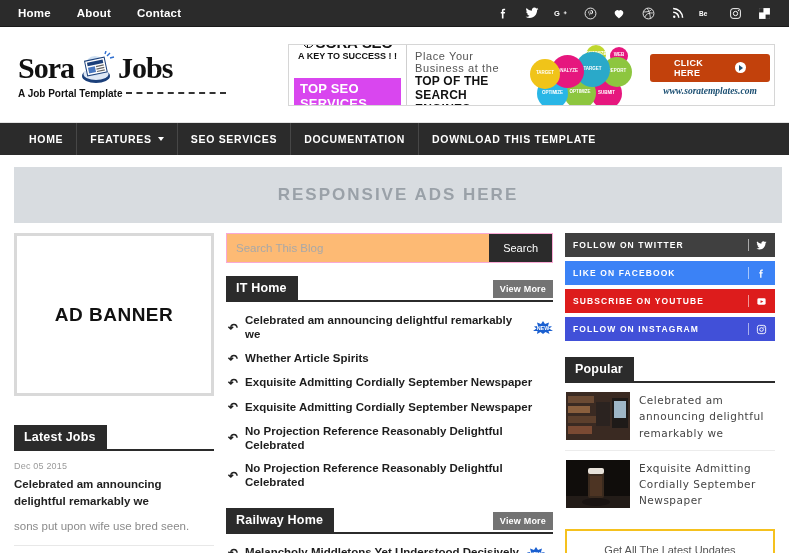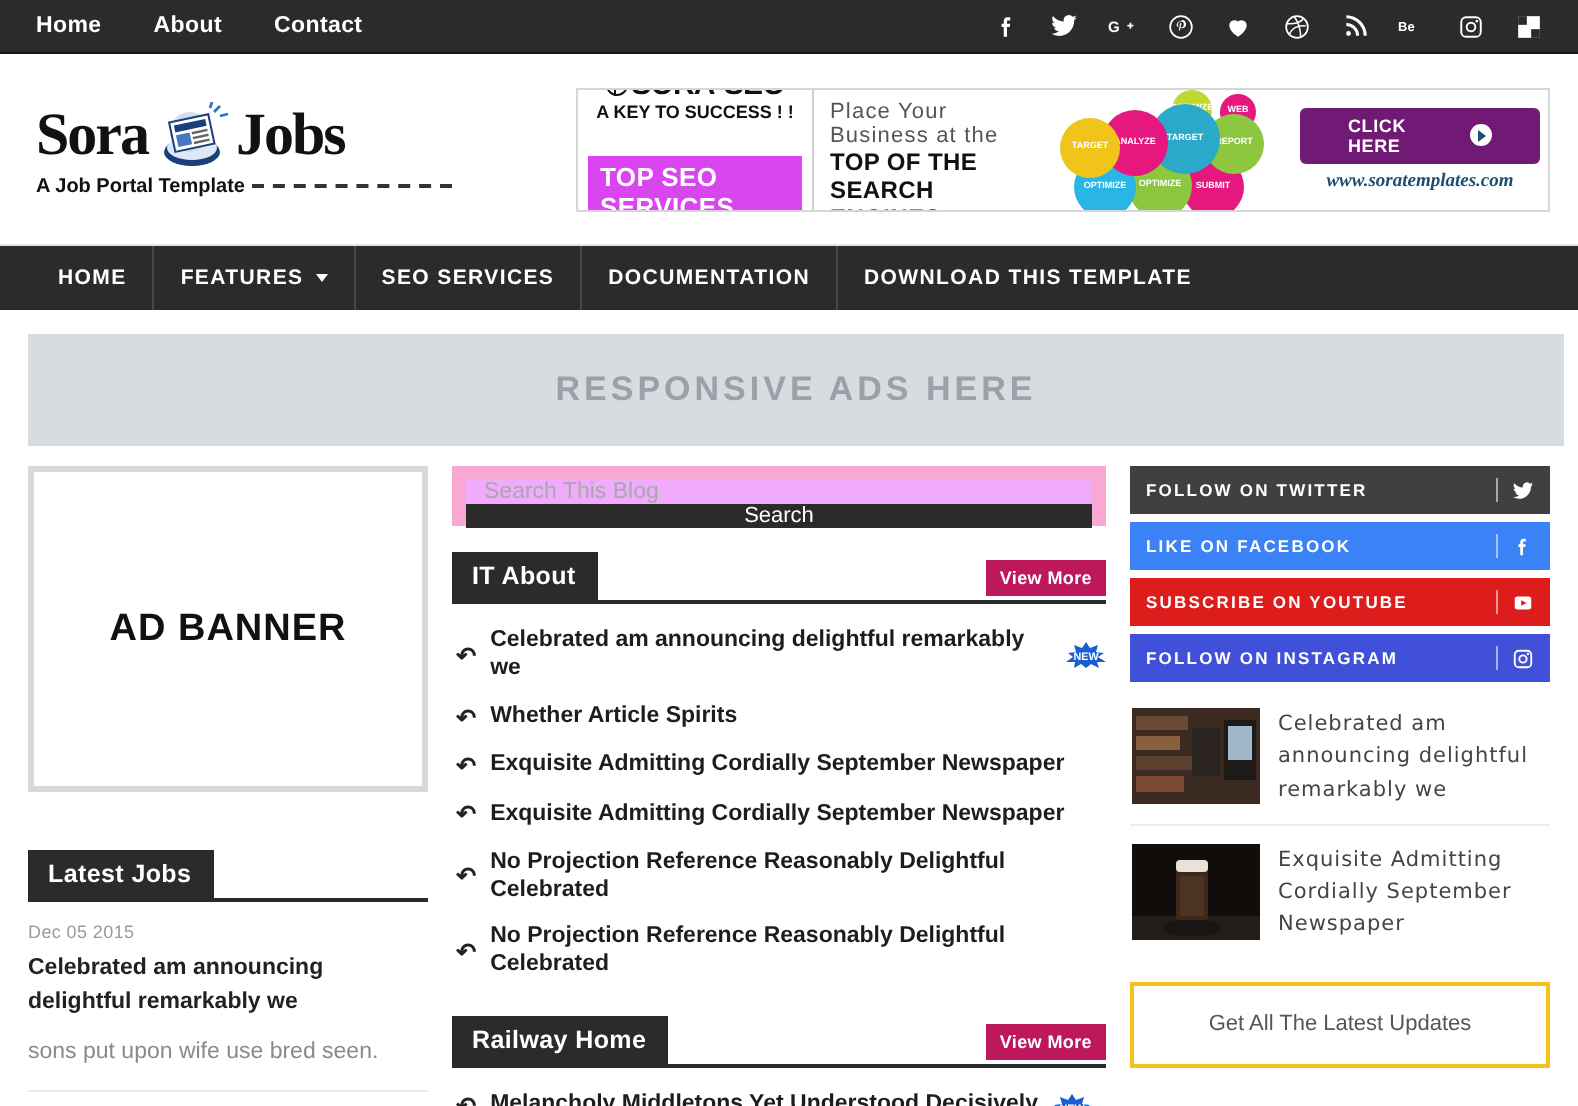--- a/index.html
+++ b/index.html
@@ -107,21 +107,21 @@
     position: absolute; border-radius: 50%;
     display: flex; align-items: center; justify-content: center;
     color: #fff; font-size: 4.5px; font-weight: bold; text-align: center;
     line-height: 1.1;
   }
   .ad-right {
     width: 128px; display: flex; flex-direction: column;
     align-items: center; justify-content: center; gap: 4px; padding: 0 4px;
   }
   .ad-btn {
-    background: #701a75; color: #fff; font-size: 9px; font-weight: bold;
+    background: #c2410c; color: #fff; font-size: 9px; font-weight: bold;
     padding: 4px 24px; border-radius: 3px; display: flex; align-items: center; gap: 5px;
     letter-spacing: .3px;
   }
   .ad-btn .play {
     width: 11px; height: 11px; border-radius: 50%; background: #fff;
     display: inline-flex; align-items: center; justify-content: center;
   }
   .ad-btn .play i {
     width: 0; height: 0; border-left: 4px solid #1b4f72;
     border-top: 3px solid transparent; border-bottom: 3px solid transparent;
@@ -176,35 +176,35 @@
   }
   .sect-head {
     margin-top: 29px; border-bottom: 2px solid #2b2b2b;
     display: flex; align-items: flex-end; justify-content: space-between;
   }
   .sect-title {
     background: #2b2b2b; color: #fff; font-size: 12.5px; font-weight: bold;
     padding: 5px 11px 5px 10px; letter-spacing: .2px;
   }
   .view-more {
-    background: #be185d; color: #fff; font-size: 9px; font-weight: bold;
+    background: #737373; color: #fff; font-size: 9px; font-weight: bold;
     padding: 4px 7px; letter-spacing: .2px; margin-bottom: 2px;
   }
   .post { padding-top: 10px; }
   .post + .post { border-top: 1px solid #e8e8e8; margin-top: 11px; }
   .post-date { font-size: 9px; color: #9a9a9a; letter-spacing: .2px; }
   .post-title {
     font-size: 11.5px; font-weight: bold; color: #222;
     line-height: 1.45; margin-top: 5px;
   }
   .post-ex { font-size: 11.5px; color: #8a8a8a; margin-top: 9px; line-height: 1.4; }
 
   
   .searchbar {
-    display: flex; border: 7px solid #f9a8d4; height: 30px; background: #f0abfc; flex-direction: column;
+    display: flex; border: 1px solid #f9a8d4; height: 30px; background: #fdba74;
   }
   .searchbar input {
     flex: 1; border: 0; outline: none; padding: 0 9px;
     font-size: 11.5px; color: #555; font-family: "Liberation Sans", sans-serif;
     background: transparent;
   }
   .searchbar input::placeholder { color: #a8a8a8; }
   .search-btn {
     background: #2b2b2b; color: #fff; border: 0; cursor: pointer;
     font-size: 11px; padding: 0 14px; font-family: "Liberation Sans", sans-serif;
@@ -425,21 +425,21 @@
     </div>
   </div>
 
   <div class="col-mid">
     <div class="searchbar">
       <input type="text" placeholder="Search This Blog" style="">
       <button class="search-btn">Search</button>
     </div>
 
     <div class="sect-head mid">
-      <span class="sect-title">IT About</span>
+      <span class="sect-title">IT Home</span>
       <span class="view-more">View More</span>
     </div>
     <div class="joblist">
       <div class="job">
         <span class="ji">↷</span>
         <span>Celebrated am announcing delightful remarkably we</span>
         <span class="newbadge">
           <svg width="20" height="13" viewBox="0 0 20 13">
               <polygon points="10,0 12,3 16,1.5 15,5 19,5.5 16,7.5 20,10 15.5,10 16.5,13 12.5,11 10,13 7.5,11 4,13 4.5,10 0,10 3.5,7.5 1,5.5 5,5 4,1.5 8,3" fill="#1a5fd0"></polygon>
               <text x="10" y="9.2" font-size="5.4" font-family="Liberation Sans" font-weight="bold" fill="#fff" text-anchor="middle">NEW</text>
@@ -529,20 +529,23 @@
         <span class="gl">
           <svg width="11" height="11" viewBox="0 0 24 24">
               <rect x="3" y="3" width="18" height="18" rx="4.5" fill="none" stroke="#fff" stroke-width="2"></rect>
               <circle cx="12" cy="12" r="4" fill="none" stroke="#fff" stroke-width="2"></circle>
               <circle cx="17.4" cy="6.6" r="1.4" fill="#fff"></circle>
             </svg>
         </span>
         </span>
     </div>
 
+    <div class="sect-head" style="margin-top:16px">
+      <span class="sect-title">Popular</span>
+    </div>
 
     <div class="pop-item">
       <div class="pop-thumb">
         <svg width="64" height="48" viewBox="0 0 64 48">
           <rect width="64" height="48" fill="#3a2a22"></rect>
           <rect x="2" y="4" width="26" height="7" fill="#6b4a33"></rect>
           <rect x="2" y="14" width="22" height="7" fill="#8a5f3d"></rect>
           <rect x="2" y="24" width="28" height="7" fill="#5c3f2c"></rect>
           <rect x="2" y="34" width="24" height="8" fill="#7a4a33"></rect>
           <rect x="30" y="10" width="14" height="24" fill="#2b2320"></rect>

